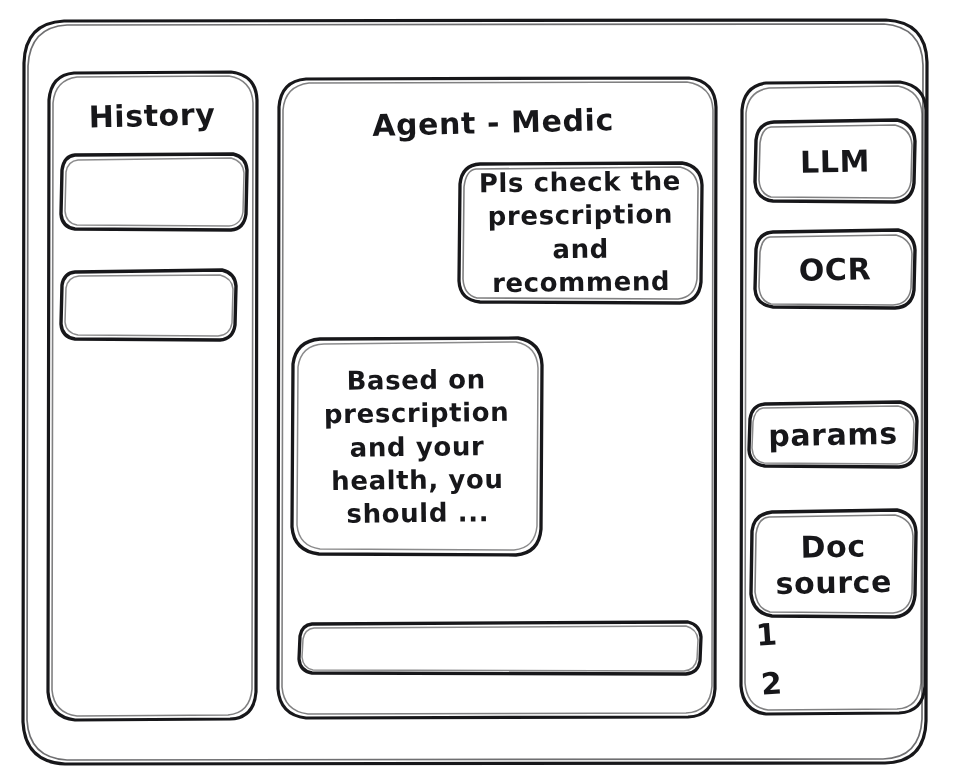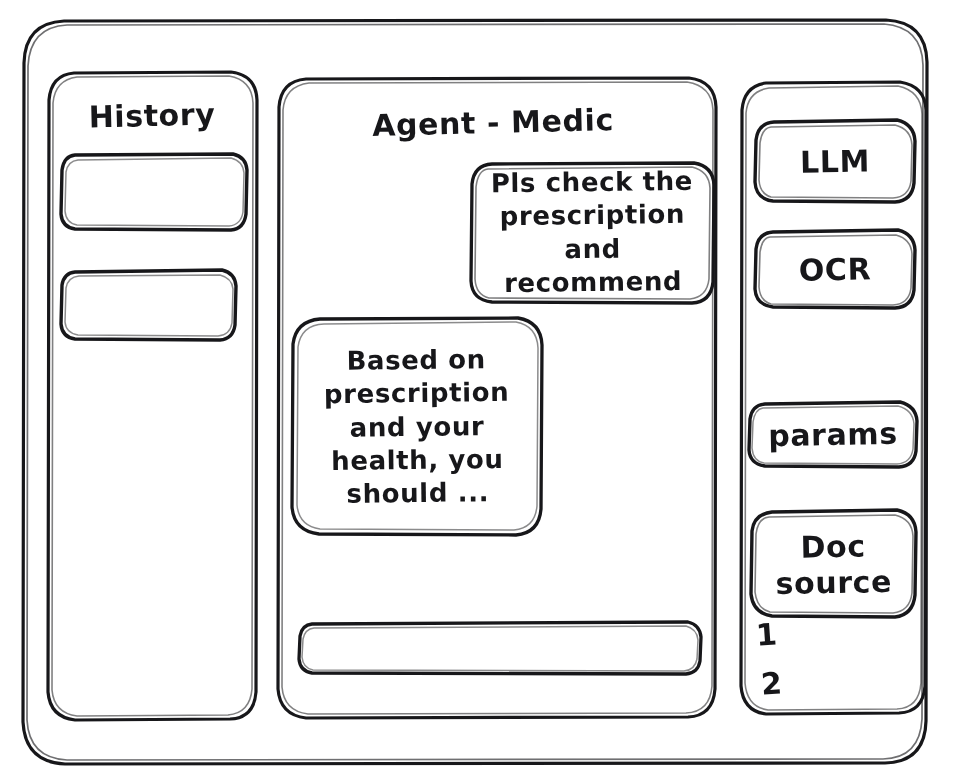--- a/index.html
+++ b/index.html
@@ -154,35 +154,35 @@
     <div class="ln">
       <svg viewBox="0 0 444 644" preserveAspectRatio="none">
         <path d="M31,3 L414,2 Q440,5 441,31 L440,613 Q438,640 413,641 L31,642 Q5,639 3,613 L4,31 Q6,5 31,3" stroke-width="3.2"></path>
         <path d="M34,7 L412,6 Q437,10 438,34 L437,610 Q435,636 411,637 L33,638 Q9,635 7,611 L8,34 Q10,10 34,7" stroke-width="1.6" opacity="0.55"></path>
       </svg>
     </div>
   </div>
 
   <div class="panel-title hand" style="left:283px; top:104px; width:420px;">Agent - Medic</div>
 
-  <div class="sketch" style="left:467px; top:160px; width:251px; height:146px;">
+  <div class="sketch" style="left:455px; top:160px; width:251px; height:146px;">
     <div class="ln">
       <svg viewBox="0 0 251 146" preserveAspectRatio="none">
         <path d="M25,4 L227,3 Q246,6 247,25 L246,122 Q244,142 225,143 L25,142 Q5,140 4,121 L5,24 Q7,5 25,4" stroke-width="3.3"></path>
         <path d="M21,9 L225,7 Q242,11 243,28 L242,119 Q240,137 223,139 L22,138 Q9,135 8,119 L9,27 Q11,10 21,9" stroke-width="1.6" opacity="0.55"></path>
       </svg>
     </div>
     <div class="content center-box">
       <span class="bubble-text hand">Pls check the
 prescription
 and recommend</span>
     </div>
   </div>
 
-  <div class="sketch" style="left:288px; top:315px; width:258px; height:224px;">
+  <div class="sketch" style="left:288px; top:335px; width:258px; height:224px;">
     <div class="ln">
       <svg viewBox="0 0 258 224" preserveAspectRatio="none">
         <path d="M32,4 L230,3 Q253,7 254,30 L253,194 Q251,218 228,220 L31,219 Q6,216 4,192 L5,29 Q8,6 32,4" stroke-width="3.3"></path>
         <path d="M36,9 L228,7 Q249,11 250,33 L249,191 Q247,213 226,215 L32,214 Q11,211 9,190 L10,32 Q13,10 36,9" stroke-width="1.5" opacity="0.5"></path>
       </svg>
     </div>
     <div class="content center-box">
       <span class="bubble-text hand">Based on
 prescription
 and your

